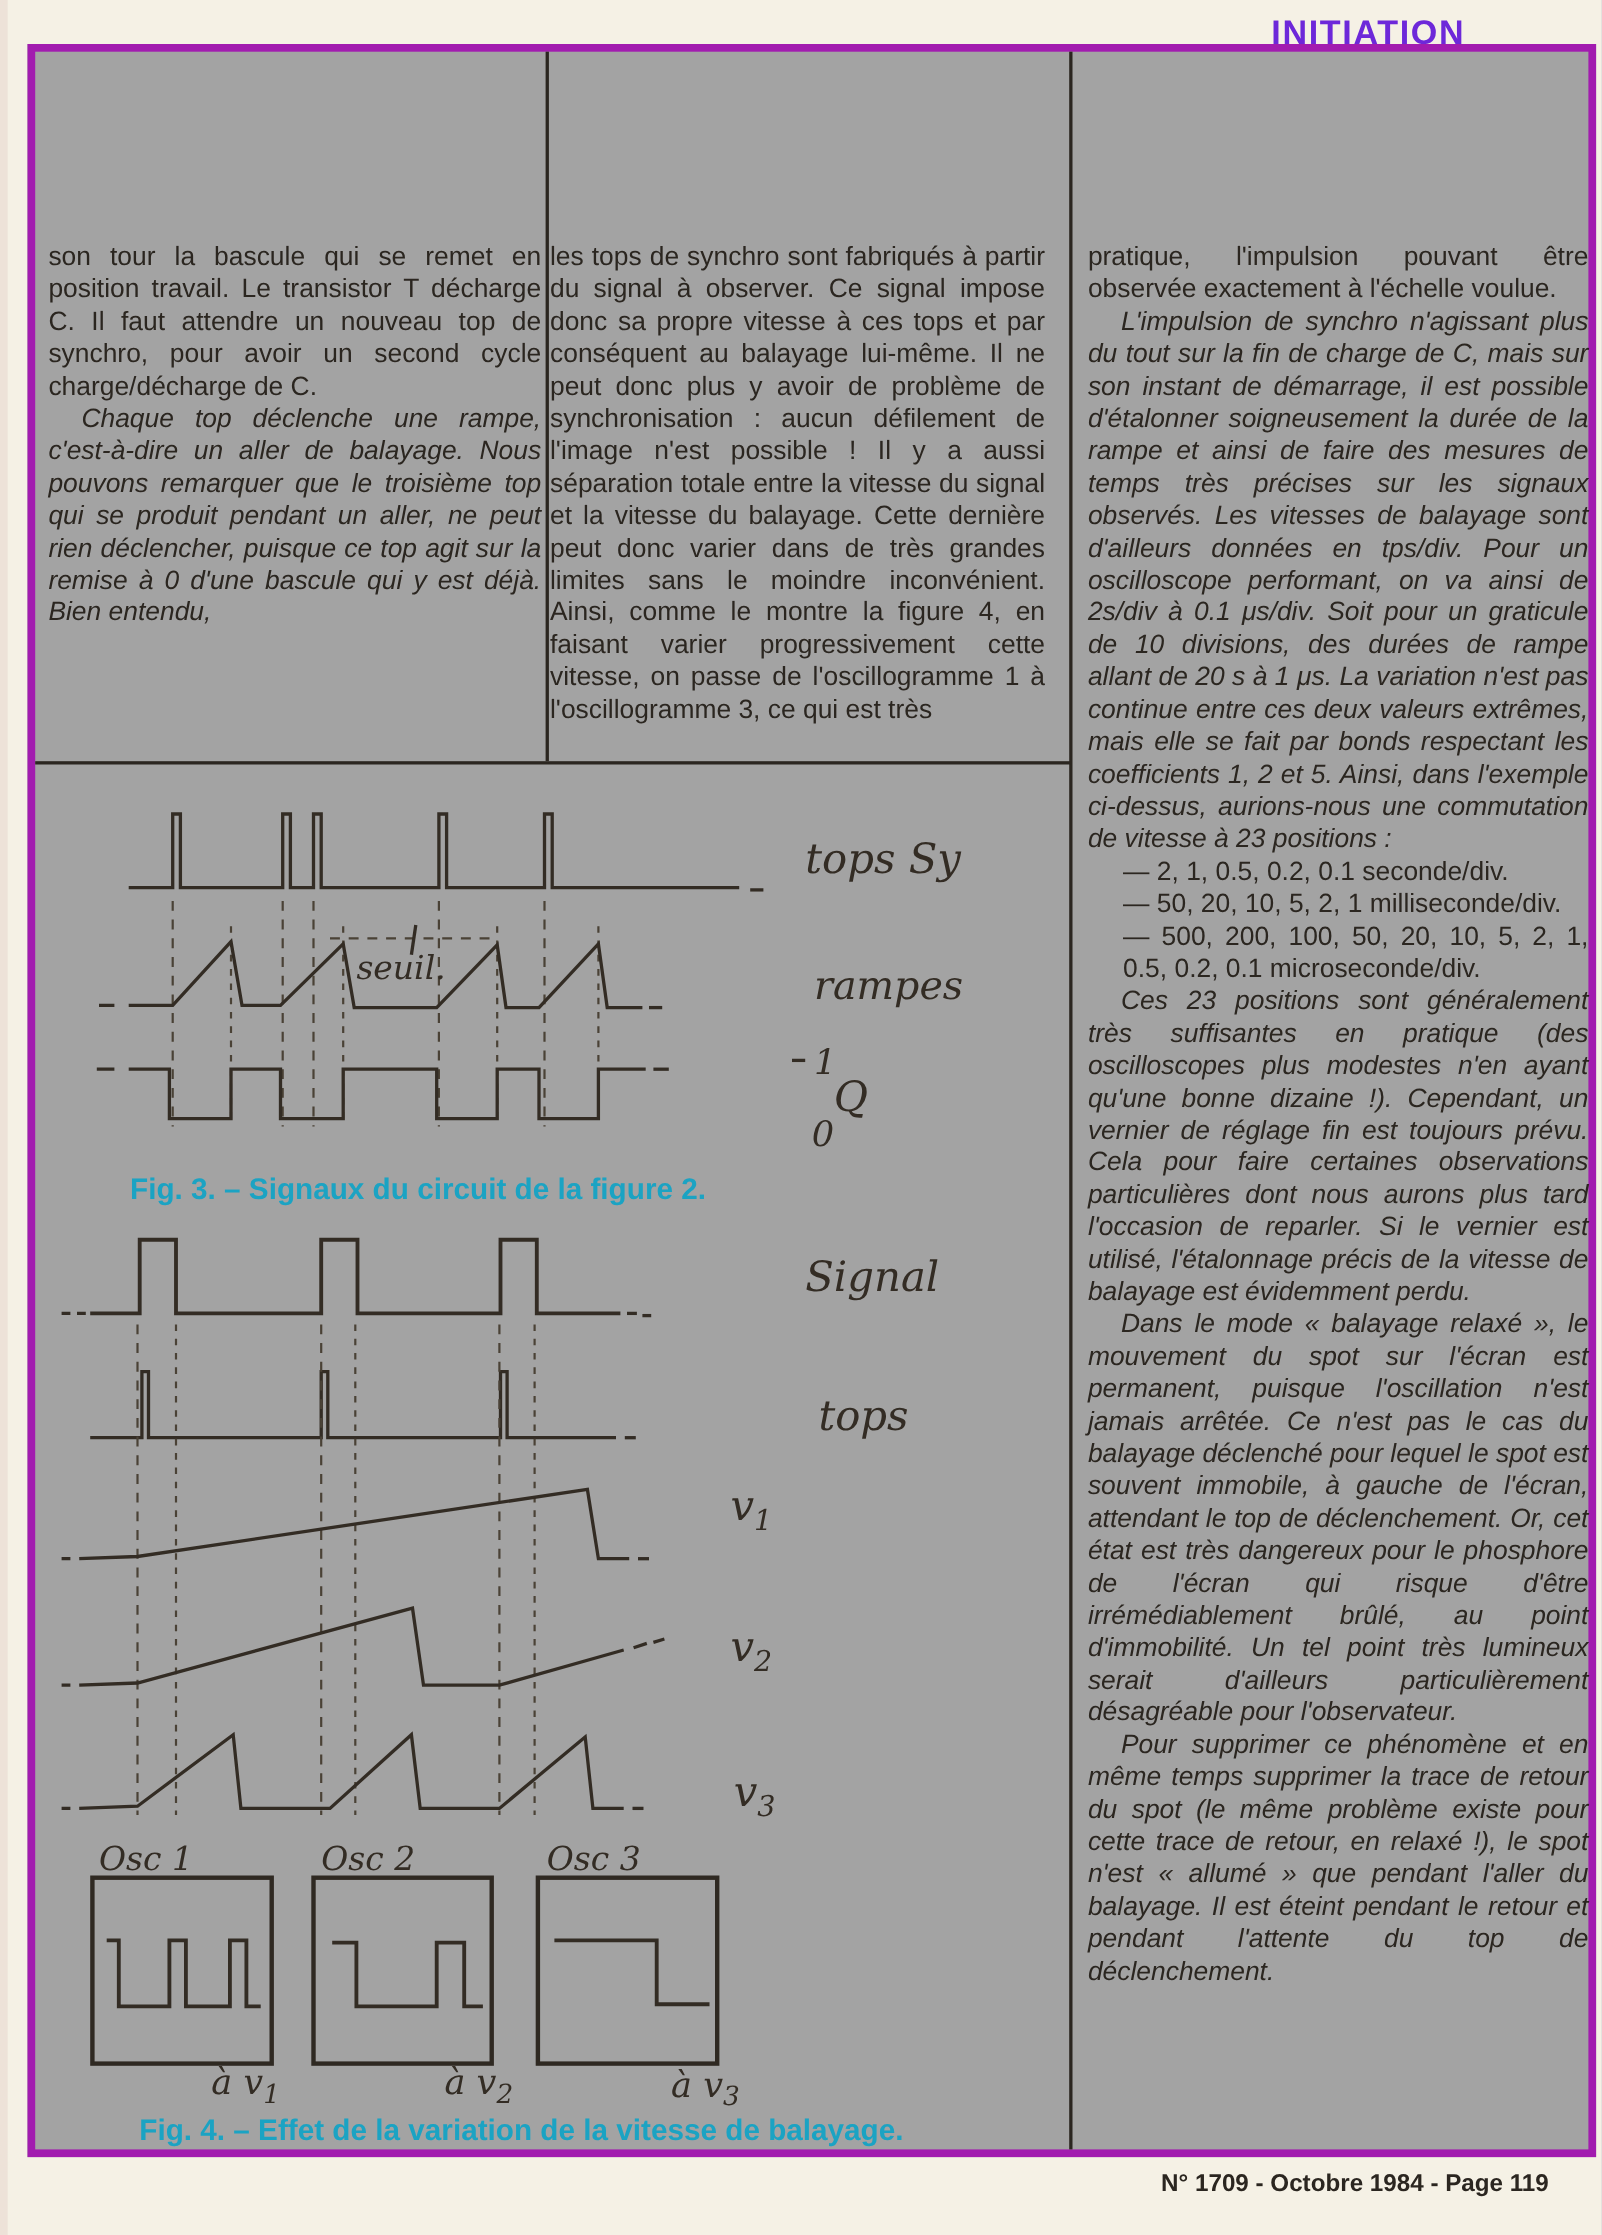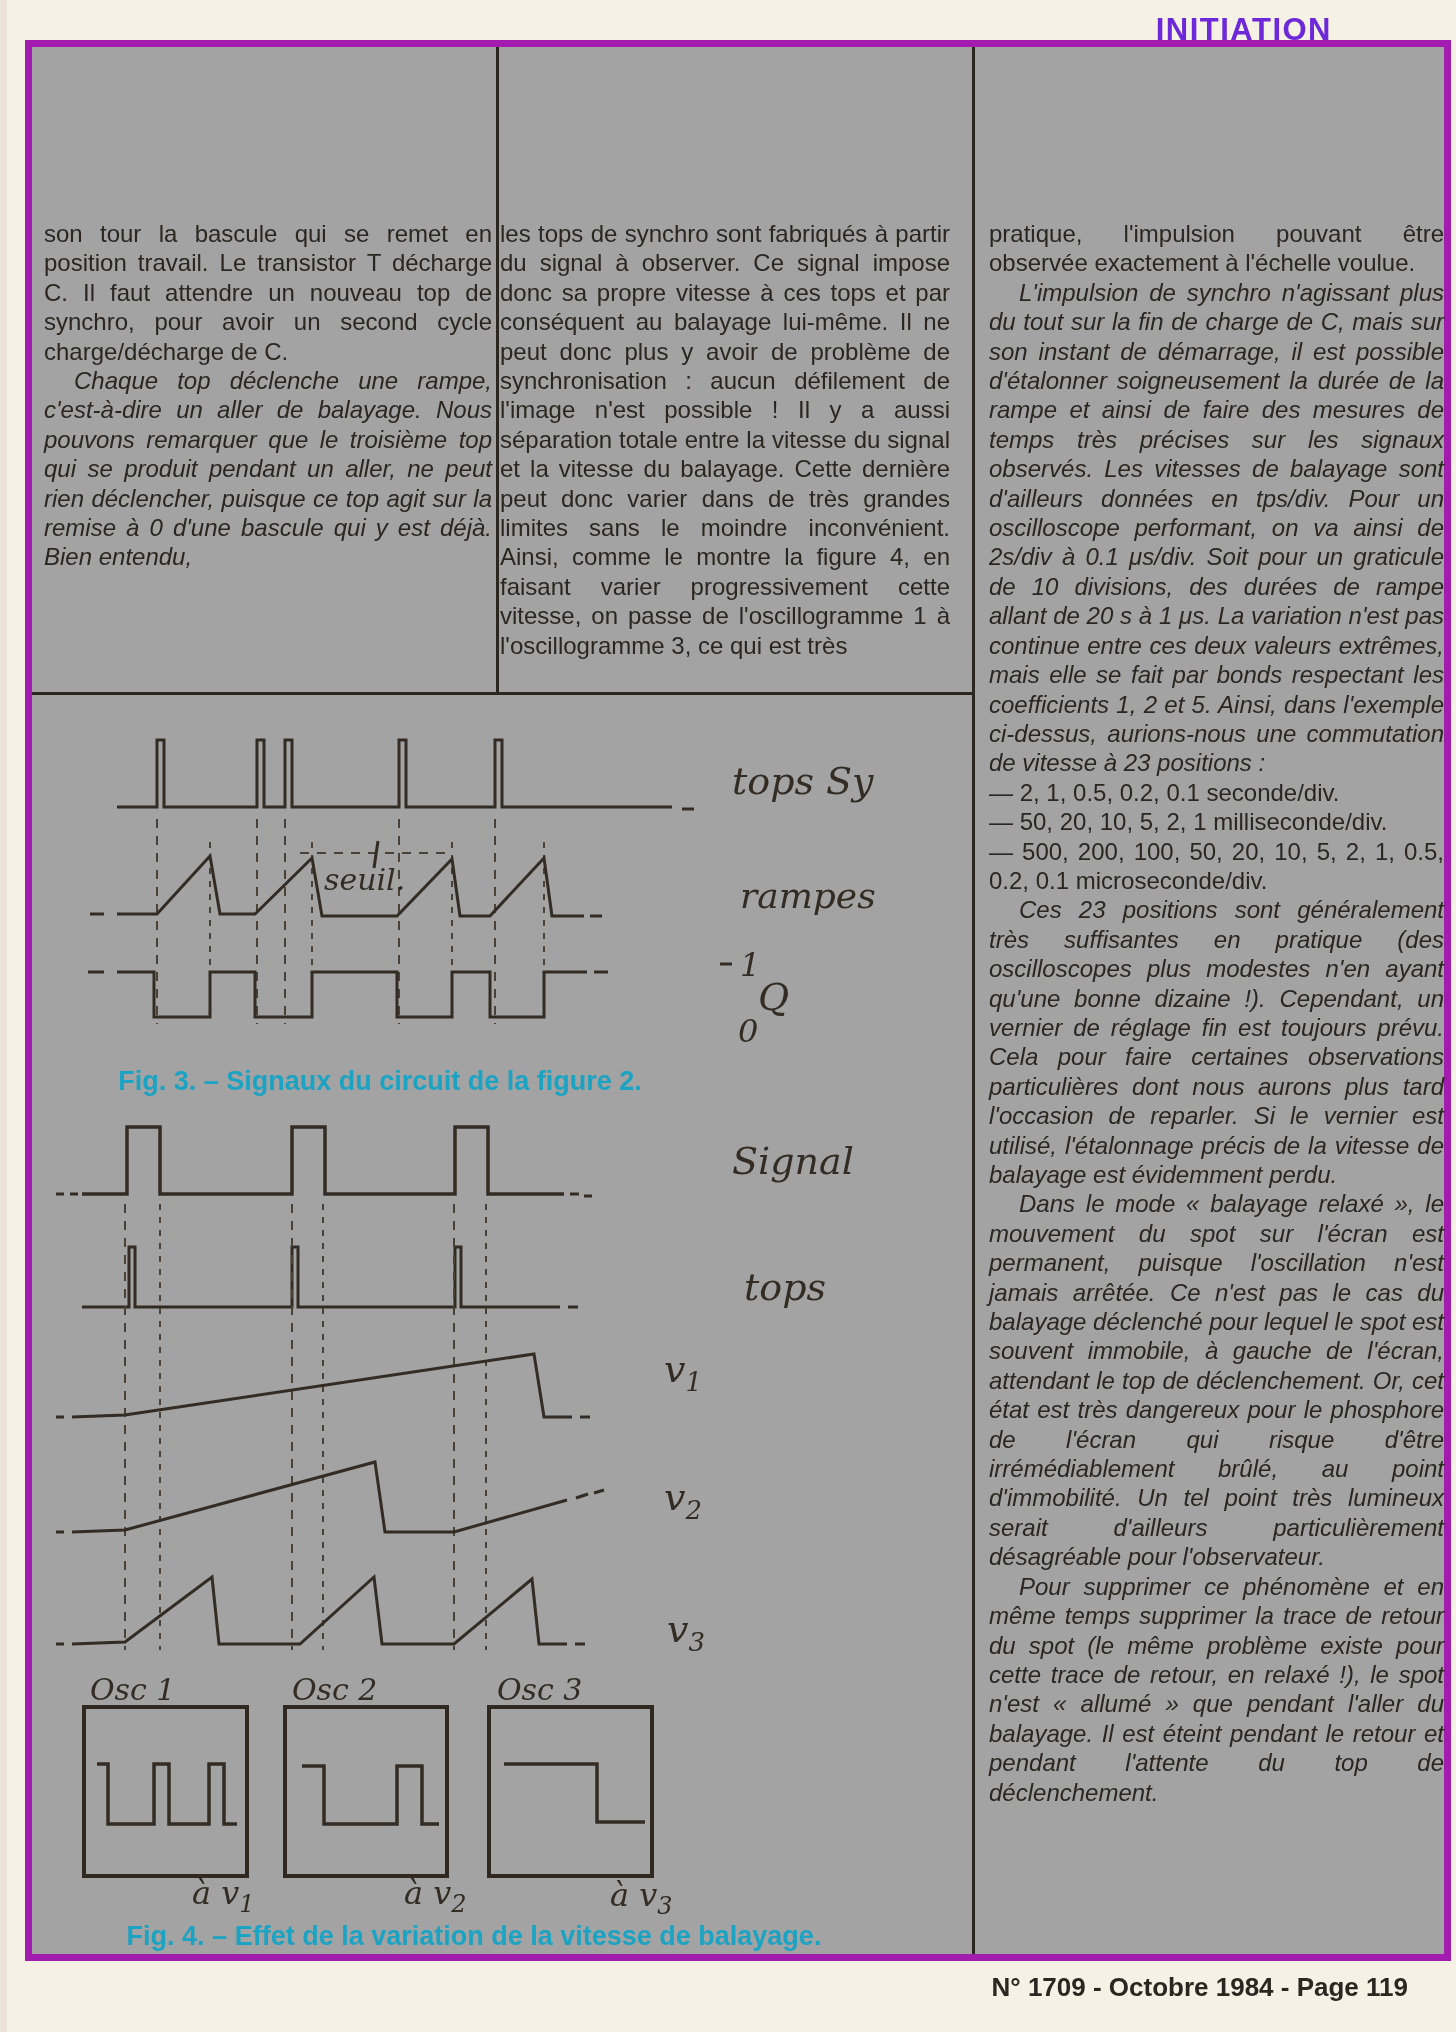--- a/index.html
+++ b/index.html
@@ -31,28 +31,28 @@
   .vdiv.div2{left:940px;height:100%;}
   .hdiv{position:absolute;left:0;top:645px;width:941px;height:3px;background:#2b2620;}
   .col{
     position:absolute;top:172px;
     font-size:24px;line-height:29.4px;
     text-align:justify;
     color:#2b2620;
   }
   .col p{margin:0;}
   .col p.ind{text-indent:30px;font-style:italic;}
-  .col p.li{text-indent:0;}
+  .col p.li{text-indent:0;margin-left:32px;}
   .col1{left:12px;width:448px;}
   .col2{left:468px;width:450px;}
   .col3{left:957px;width:455px;}
   .figure-svg{position:absolute;left:0;top:645px;}
   .footer{
     position:absolute;right:48px;top:1972px;
-    font-size:26px;font-weight:bold;color:#2b2620;
+    font-size:22px;font-weight:bold;color:#2b2620;
   }
   
   .wave{fill:none;stroke:#332c24;stroke-width:3;}
   .wave.thick{stroke-width:3.5;}
   .guide{fill:none;stroke:#4a4236;stroke-width:2;stroke-dasharray:9 8;}
   .guide.short{stroke-dasharray:6 7;}
   .dashseg{fill:none;stroke:#332c24;stroke-width:3;}
   .oscbox{fill:none;stroke:#2f2922;stroke-width:4;}
   .hand{font-family:"DejaVu Serif", serif;font-style:italic;fill:#332c24;}
   .figcap{font-family:"Liberation Sans", sans-serif;font-weight:bold;fill:#1ba3c3;}

